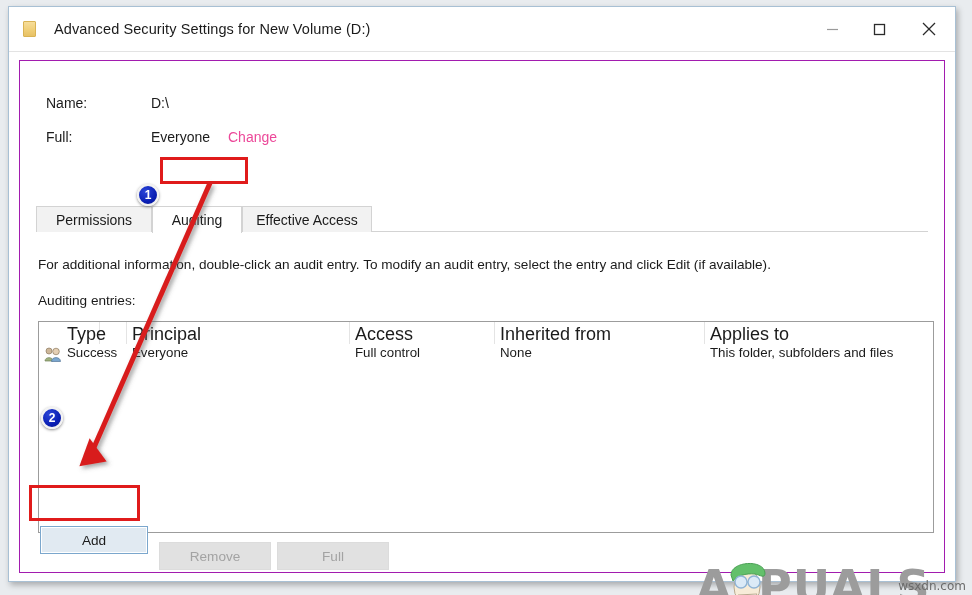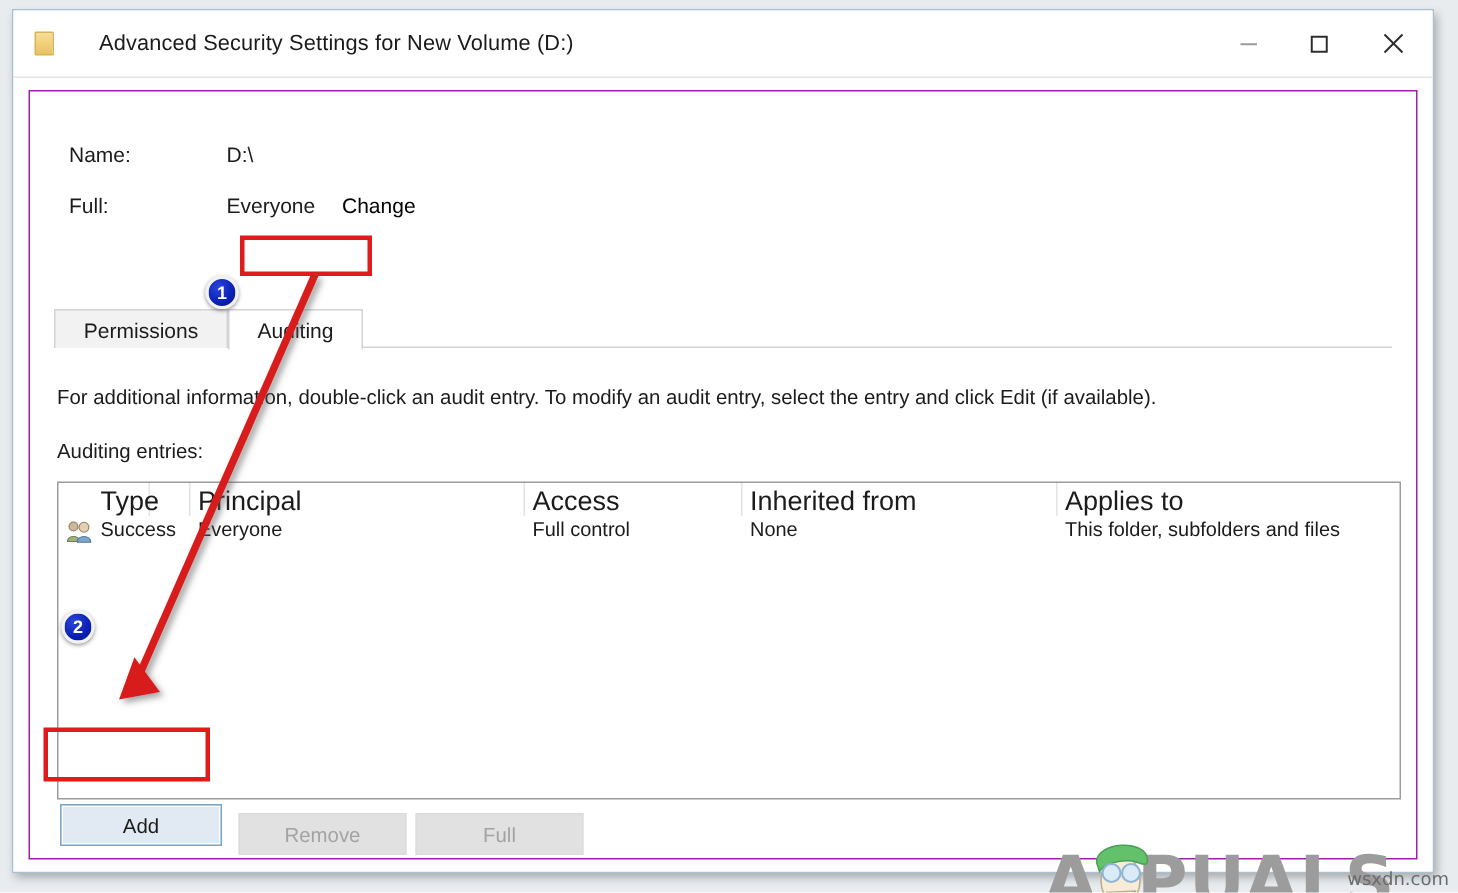--- a/index.html
+++ b/index.html
@@ -43,21 +43,21 @@
   }
   .title-icon .folder {
     position: absolute;
     left: 1px; top: 1px;
     width: 13px; height: 16px;
     background: linear-gradient(180deg,#f6dd9a 0%,#f0cf78 55%,#e7c165 100%);
     border: 1px solid #d9b354;
     border-radius: 1px;
   }
   .title-text {
-    margin-left: 28px;
+    margin-left: 16px;
     font-size: 14.5px;
     color: #1b1b1b;
     letter-spacing: 0.1px;
     white-space: nowrap;
   }
   .caption-buttons {
     position: absolute;
     right: 0; top: 0;
     height: 44px;
     display: flex;
@@ -90,21 +90,21 @@
   
   .field-row {
     position: absolute;
     font-size: 14px;
     color: #1b1b1b;
     white-space: nowrap;
   }
   .field-label { position: absolute; left: 26px; }
   .field-value { position: absolute; left: 131px; }
   .link {
-    color: #000000;
+    color: #ec4899;
     text-decoration: none;
     cursor: pointer;
   }
 
   
   .tabstrip {
     position: absolute;
     left: 16px; top: 145px;
     right: 16px;
     height: 26px;
@@ -304,20 +304,23 @@
           <span class="field-value">Everyone</span>
           <a class="link" style="position:absolute; left:208px;" href="#">Change</a>
         </div>
 
         <div class="tabstrip">
           <div class="tab" style="left:0px; width:116px;">
             <span>Permissions</span>
           </div>
           <div class="tab active" style="left:116px; width:90px;">
             <span>Auditing</span>
+          </div>
+          <div class="tab" style="left:206px; width:130px;">
+            <span>Effective Access</span>
           </div>
         </div>
 
         <div class="info-text">For additional information, double-click an audit entry. To modify an audit entry, select the entry and click Edit (if available).</div>
         <div class="entries-label">Auditing entries:</div>
 
         <div class="listview">
           <div class="lv-head">
             <div class="col-sep" style="left:60px;"></div>
             <div class="col-sep" style="left:87px;"></div>
@@ -341,21 +344,21 @@
               </svg>
             </div>
             <div class="cell" style="left:28px;">Success</div>
             <div class="cell" style="left:93px;">Everyone</div>
             <div class="cell" style="left:316px;">Full control</div>
             <div class="cell" style="left:461px;">None</div>
             <div class="cell" style="left:671px;">This folder, subfolders and files</div>
           </div>
         </div>
 
-        <div class="btn primary" style="left:20px; top:475px; width:108px;">
+        <div class="btn primary" style="left:20px; top:465px; width:108px;">
           <span>Add</span>
         </div>
         <div class="btn disabled" style="left:139px; top:481px; width:112px;">
           <span>Remove</span>
         </div>
         <div class="btn disabled" style="left:257px; top:481px; width:112px;">
           <span>Full</span>
         </div>
 
         <div class="appuals">

